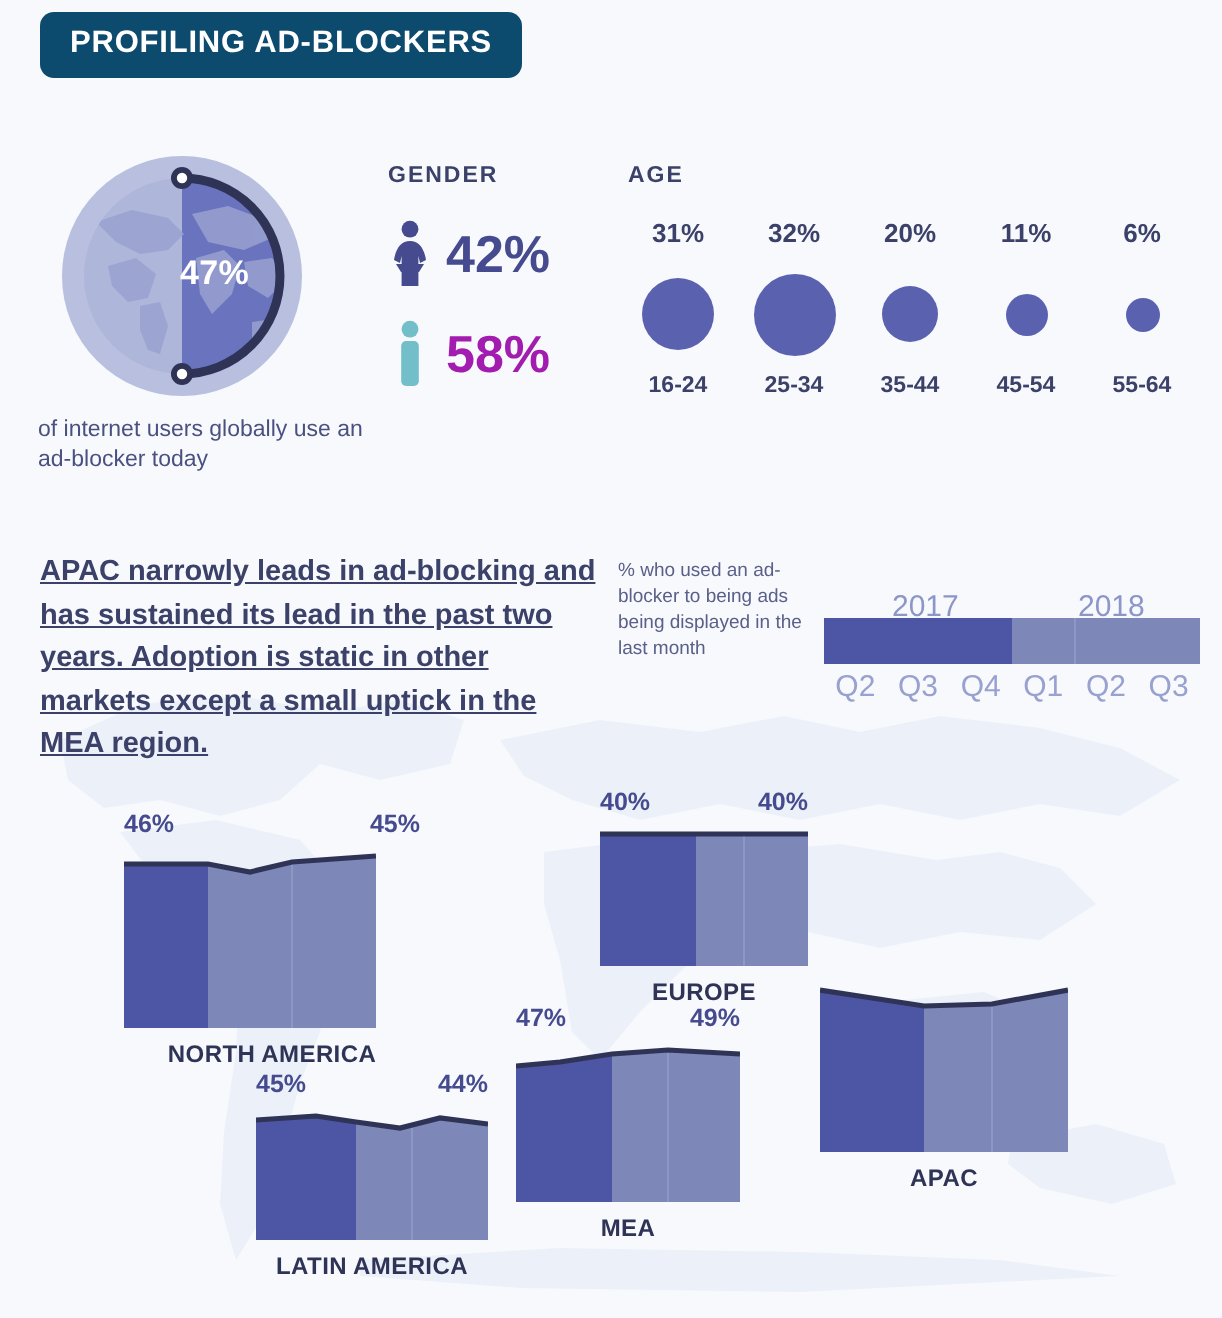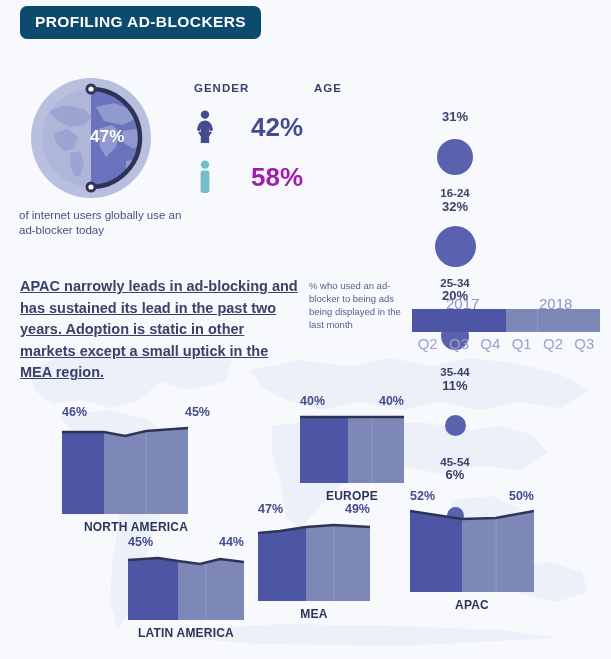--- a/index.html
+++ b/index.html
@@ -40,35 +40,35 @@
   .globe-caption{
     position:absolute;left:19px;top:208px;width:180px;
     font-size:11.5px;line-height:15px;color:#4a5180;
   }
 
   
   .gender-head{
     position:absolute;left:194px;top:82px;
     font-size:11.5px;font-weight:bold;letter-spacing:1px;color:#3b4168;
   }
-  .gender-row{position:absolute;display:flex;align-items:center;gap:28px;}
+  .gender-row{position:absolute;display:flex;align-items:center;}
   .gender-row.r1{left:194px;top:110px;}
   .gender-row.r2{left:194px;top:160px;}
   .gender-icon{width:22px;height:34px;margin-right:7px;flex:none;}
   .gender-icon svg{display:block;}
   .gender-val{font-size:26px;font-weight:bold;line-height:1;}
   .gender-val.female{color:#454b8e;}
   .gender-val.male{color:#a21caf;}
 
   
   .age-head{
     position:absolute;left:314px;top:82px;
     font-size:11.5px;font-weight:bold;letter-spacing:1px;color:#3b4168;
   }
-  .age-row{position:absolute;left:310px;top:110px;display:flex;width:290px;flex-direction:column;}
+  .age-row{position:absolute;left:310px;top:110px;display:flex;width:290px;}
   .age-item{flex:1;display:flex;flex-direction:column;align-items:center;}
   .age-pct{font-size:13px;font-weight:bold;color:#3b4168;line-height:1;}
   .age-bubble-box{height:50px;display:flex;align-items:center;justify-content:center;margin:9px 0 6px;}
   .age-bubble{background:#5a62b0;border-radius:50%;}
   .age-label{font-size:11.5px;font-weight:bold;color:#3b4168;line-height:1;}
 
   
   .narrative{
     position:absolute;left:20px;top:276px;width:280px;
     font-size:14.5px;font-weight:bold;line-height:21.5px;color:#3b4168;text-decoration:underline;
@@ -294,24 +294,20 @@
         <path d="M0 14 L22 12 L48 8 L48 82 L0 82 Z" fill="#4d55a5"></path>
         <path d="M48 8 L76 6 L112 8 L112 82 L48 82 Z" fill="#7d88b8"></path>
         <line x1="76" y1="6" x2="76" y2="82" stroke="#8d97c4" stroke-width="1"></line>
         <path d="M0 14 L22 12 L48 8 L76 6 L112 8" fill="none" stroke="#2f3457" stroke-width="2.6"></path>
       </svg>
     </div>
     <div class="name">MEA</div>
   </div>
 
   <div class="region apac">
-    <div class="vals">
-      <span class="v left">52%</span>
-      <span class="v right">50%</span>
-    </div>
     <div class="chartbox">
       <svg viewBox="0 0 124 86" width="124" height="86" xmlns="http://www.w3.org/2000/svg">
         <path d="M0 5 L26 9 L52 13 L52 86 L0 86 Z" fill="#4d55a5"></path>
         <path d="M52 13 L86 12 L124 5 L124 86 L52 86 Z" fill="#7d88b8"></path>
         <line x1="86" y1="12" x2="86" y2="86" stroke="#8d97c4" stroke-width="1"></line>
         <path d="M0 5 L26 9 L52 13 L86 12 L124 5" fill="none" stroke="#2f3457" stroke-width="2.6"></path>
       </svg>
     </div>
     <div class="name">APAC</div>
   </div>

